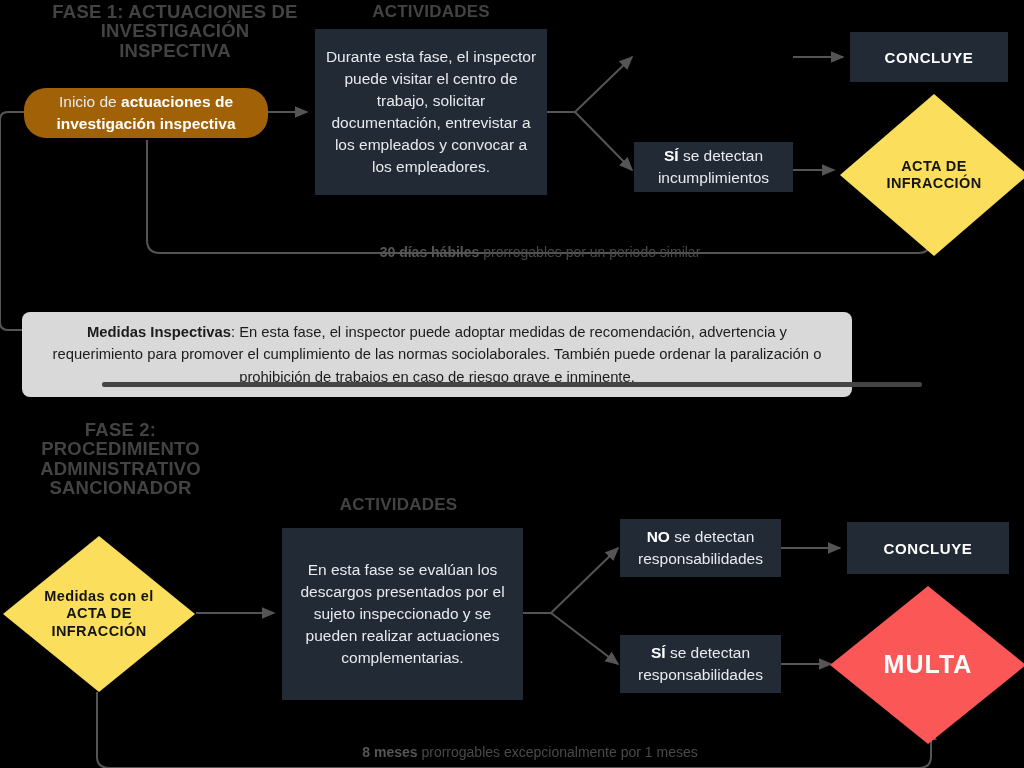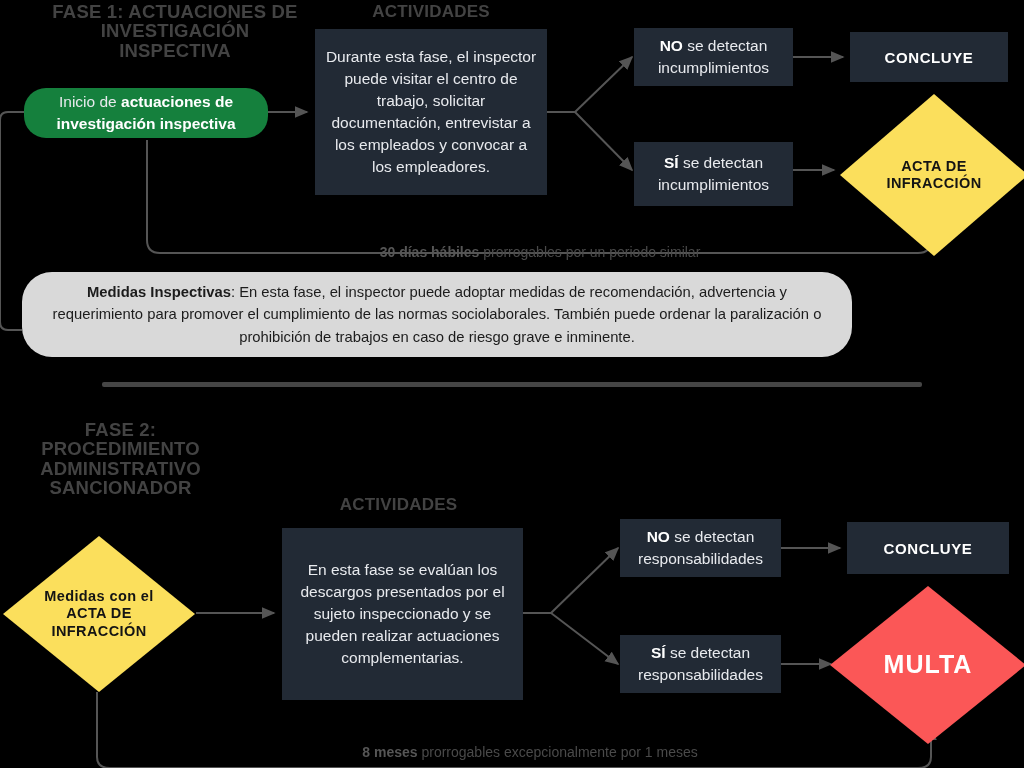--- a/index.html
+++ b/index.html
@@ -44,21 +44,21 @@
     justify-content: center;
     text-align: center;
     box-sizing: border-box;
   }
   .darkbox .inner {
     width: 100%;
     padding: 0 8px;
     box-sizing: border-box;
   }
   .pill {
-    background: #15803d;
+    background: #a16207;
     border-radius: 22px;
     display: flex;
     align-items: center;
     justify-content: center;
     text-align: center;
     box-sizing: border-box;
   }
   .body-text {
     font-size: 15.5px;
     line-height: 1.42;
@@ -84,30 +84,31 @@
   }
   .diamond .dtext {
     font-weight: bold;
     line-height: 1.18;
     letter-spacing: 0.4px;
   }
 
   
   .note {
     background: #d9d9d9;
-    border-radius: 30px;
+    border-radius: 8px;
     color: #1c1c1c;
     font-size: 14.8px;
     line-height: 1.5;
     text-align: center;
     display: flex;
     align-items: center;
     justify-content: center;
     box-sizing: border-box;
     padding: 6px 22px;
+    margin-top: 40px;
   }
   .note b { font-weight: bold; }
 
   
   .duration {
     color: #4a4a4a;
     font-size: 14px;
     text-align: center;
     white-space: nowrap;
   }
@@ -175,27 +176,22 @@
   <div class="abs pill" style="left:24px; top:88px; width:244px; height:50px;">
     <span class="body-text">
       <span>Inicio de </span><b>actuaciones de investigación inspectiva</b>
     </span>
   </div>
 
   <div class="abs darkbox" style="left:315px; top:29px; width:232px; height:166px;">
     <div class="inner body-text">Durante esta fase, el inspector puede visitar el centro de trabajo, solicitar documentación, entrevistar a los empleados y convocar a los empleadores.</div>
   </div>
 
-  <div class="abs darkbox" style="left:634px; top:28px; width:159px; height:58px;">
-    <div class="inner body-text">
-      <b>NO</b><span> se detectan incumplimientos</span>
-    </div>
-  </div>
-
-  <div class="abs darkbox" style="left:634px; top:142px; width:159px; height:64px;">
+
+  <div class="abs darkbox" style="left:634px; top:142px; width:159px; height:50px;">
     <div class="inner body-text">
       <b>SÍ</b><span> se detectan incumplimientos</span>
     </div>
   </div>
 
   <div class="abs darkbox" style="left:850px; top:32px; width:158px; height:50px;">
     <div class="inner bold-label">CONCLUYE</div>
   </div>
 
   <div class="abs diamond" style="left:840px; top:94px; width:188px; height:162px; background:#fbdf5c;">

